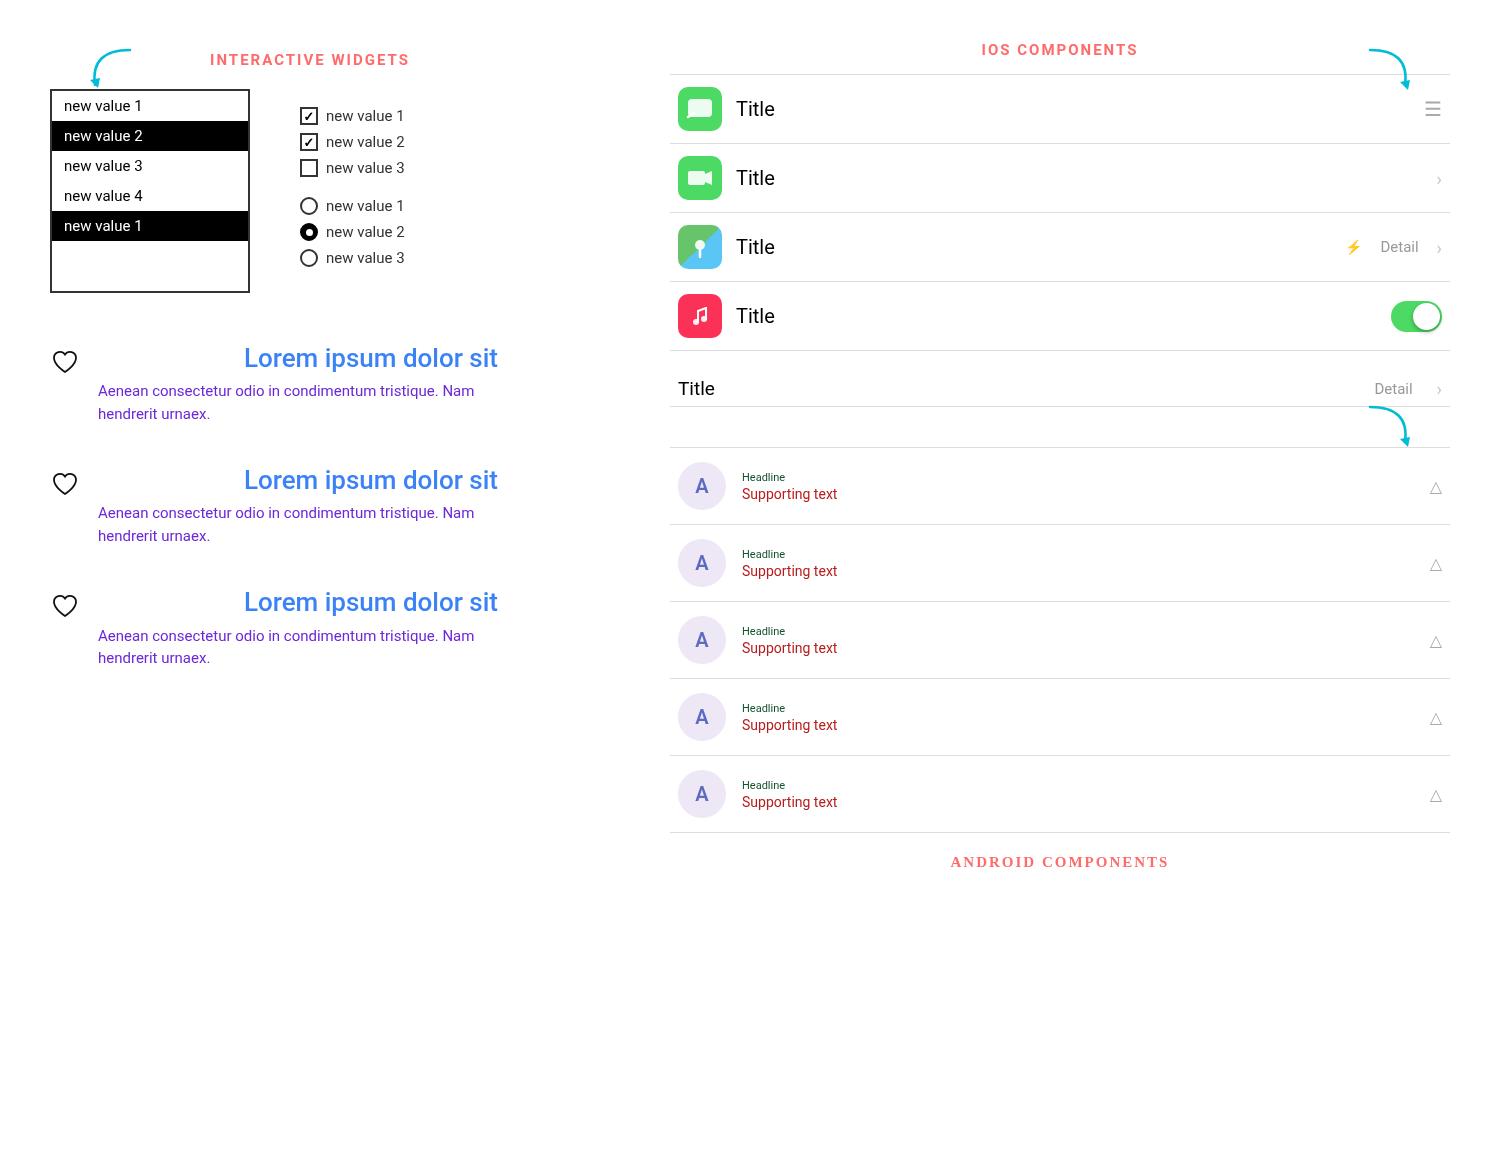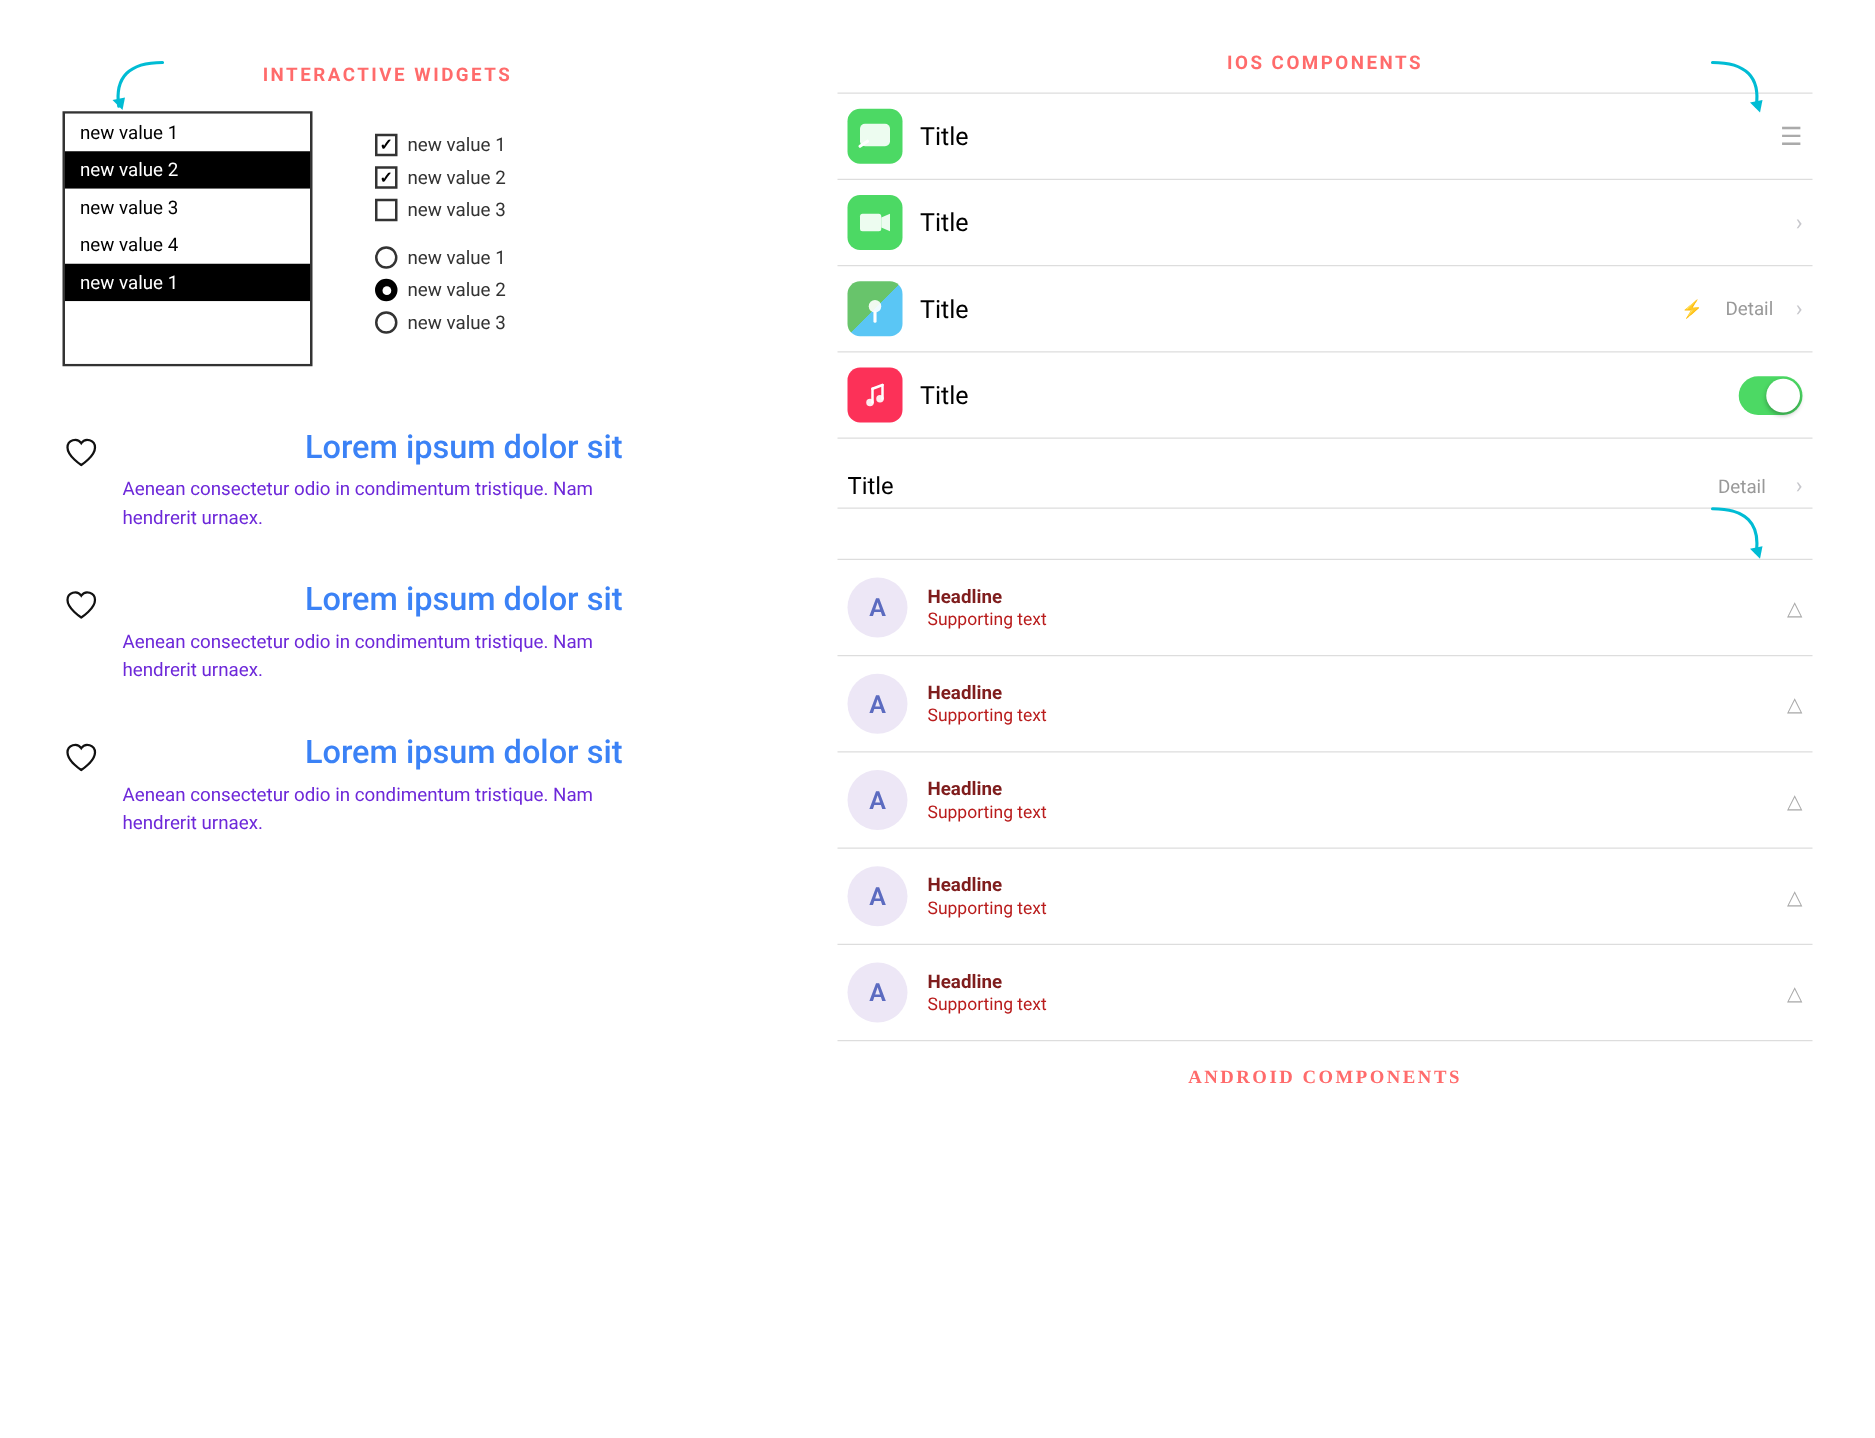--- a/index.html
+++ b/index.html
@@ -296,23 +296,23 @@
     .android-avatar-light {
       background: #ede7f6;
       color: #5c6bc0;
     }
 
     .android-row-text {
       flex: 1;
     }
 
     .android-row-headline {
-      font-size: 15px;
-      font-weight: 700;
-      color: #7f1d1d;
+      font-size: 11px;
+      font-weight: 400;
+      color: #14532d;
     }
 
     .android-row-supporting {
       font-size: 14px;
       color: #b91c1c;
       margin-top: 2px;
     }
 
     .android-triangle {
       color: #aaa;

